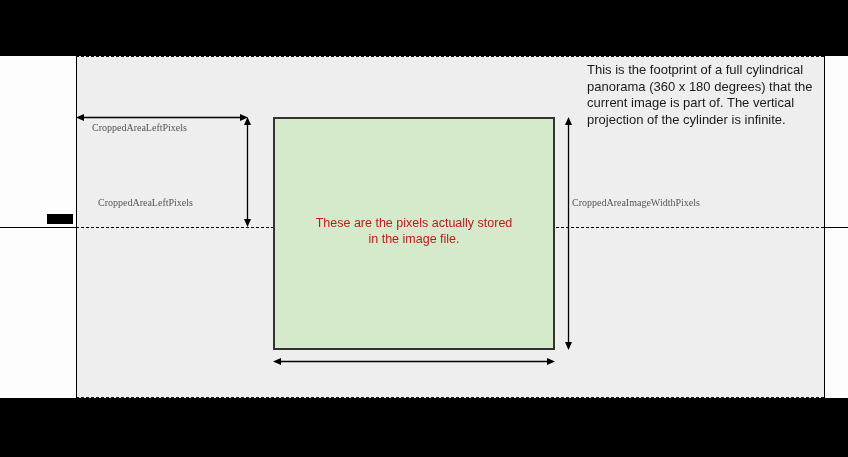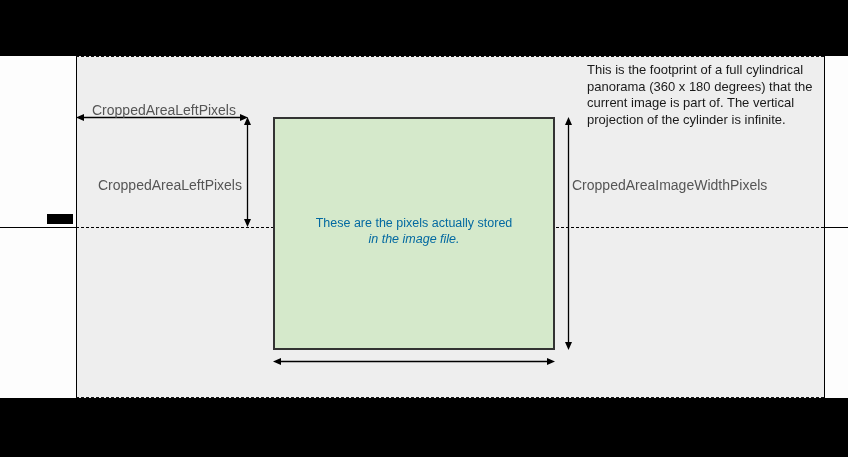--- a/index.html
+++ b/index.html
@@ -104,24 +104,24 @@
     border: 2px solid #333333;
     box-sizing: border-box;
   }
   .green-box-text {
     position: absolute;
     left: 0;
     top: 96px;
     width: 100%;
     text-align: center;
     font-size: 12.5px;
-    color: #0369a1;
+    color: #b91c1c;
     line-height: 16px;
   }
-  .green-box-text .l2 { display: block; font-style: italic; }
+  .green-box-text .l2 { display: block; }
 
   
   .note {
     position: absolute;
     left: 587px;
     top: 62px;
     width: 246px;
     font-size: 13px;
     line-height: 16.5px;
     color: #1a1a1a;
@@ -131,25 +131,26 @@
   .arrow-h, .arrow-v {
     position: absolute;
   }
   .arrow-h { height: 9px; }
   .arrow-v { width: 9px; }
   .arrow-h svg, .arrow-v svg { display: block; overflow: visible; }
 
   
   .dim-label {
     position: absolute;
-    font-family: Liberation Sans, sans-serif;
-    font-size: 14px;
+    font-family: Liberation Serif, serif;
+    font-size: 10px;
     color: #555555;
     white-space: nowrap;
     letter-spacing: 0px;
+    margin-top: 20px;
   }
 </style>
 </head>
 <body>
 
 <div id="stage">
 
   <div class="white-band"></div>
 
   <div class="footprint"></div>

